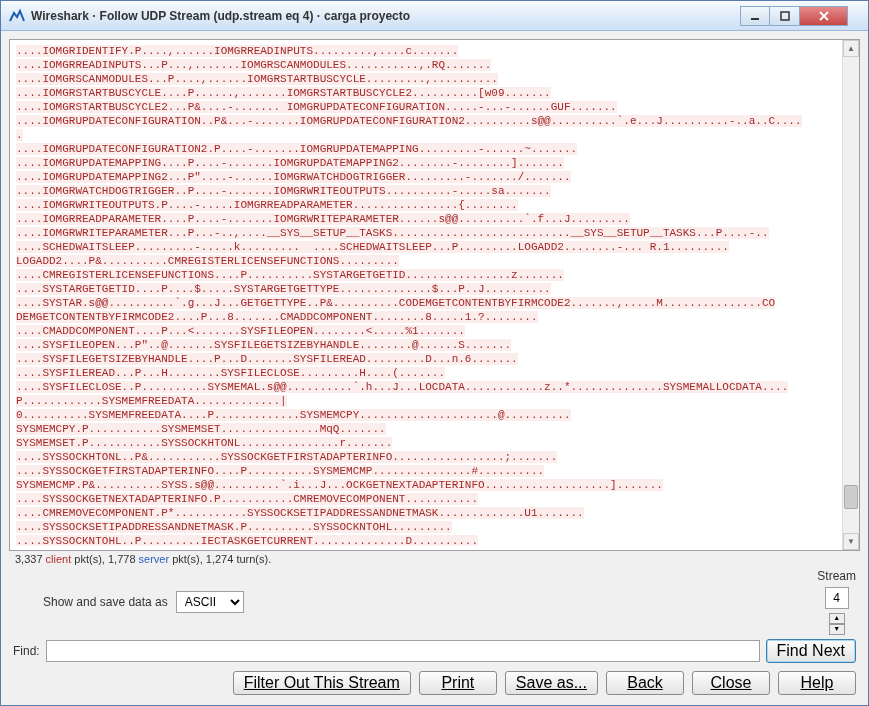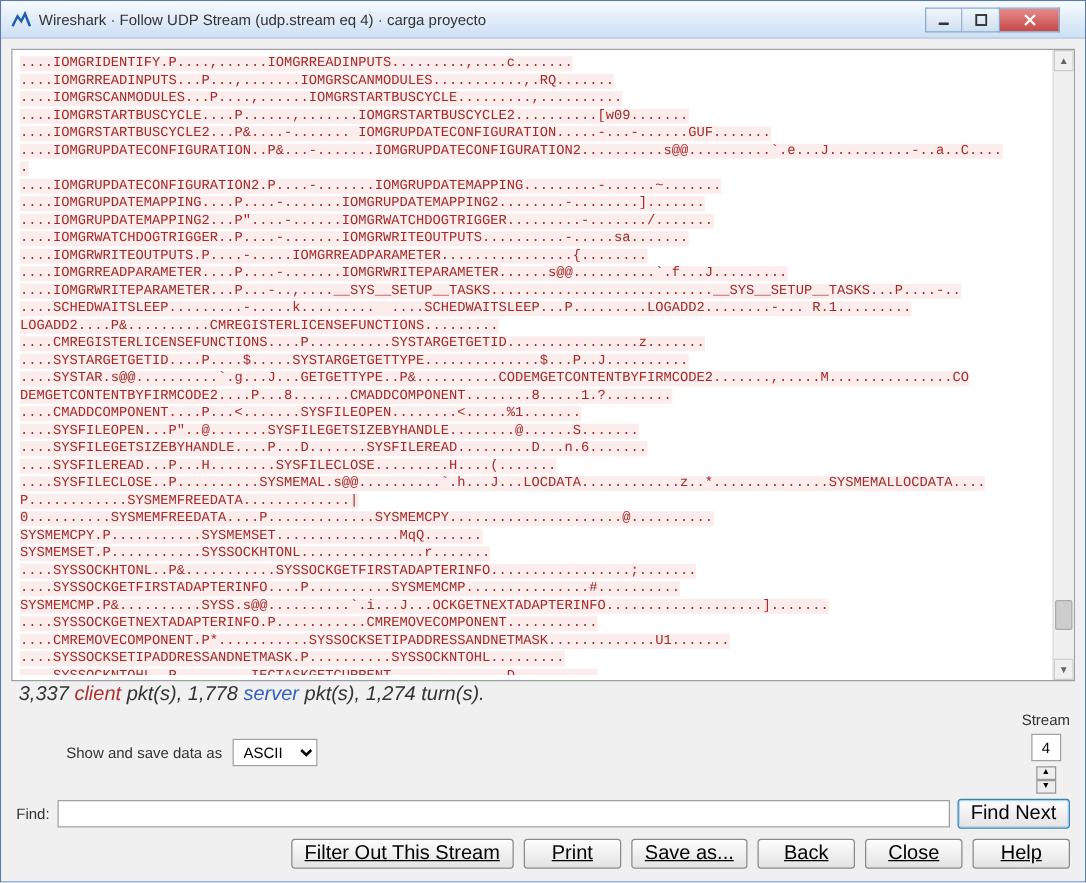--- a/index.html
+++ b/index.html
@@ -1,34 +1,34 @@
 <!DOCTYPE html>
 <html><head>
   <meta charset="utf-8">
   <style>
     * { box-sizing: border-box; margin: 0; padding: 0; }
     body { font-family: "Segoe UI", Tahoma, sans-serif; font-size: 12px; background: #d4e4f7; width: 869px; height: 706px; overflow: hidden; }
     .window { width: 869px; height: 706px; border: 1px solid #5a7ca8; background: #fff; display: flex; flex-direction: column; }
-    .titlebar { height: 30px; background: linear-gradient(to bottom, #f7fbff 0%, #e1ecf9 50%, #cde0f6 100%); border-bottom: 1px solid #a0b8d8; display: flex; align-items: center; padding: 0 20px 0 8px; }
+    .titlebar { height: 30px; background: linear-gradient(to bottom, #f7fbff 0%, #e1ecf9 50%, #cde0f6 100%); border-bottom: 1px solid #a0b8d8; display: flex; align-items: center; padding: 0 20px 0 8px; font-weight: bold; }
     .titlebar-icon { width: 16px; height: 16px; margin-right: 6px; }
     .titlebar-text { flex: 1; color: #333; font-size: 12px; white-space: nowrap; overflow: hidden; }
     .titlebar-buttons { display: flex; gap: 0; }
     .tb-btn { width: 30px; height: 20px; border: 1px solid #8aa8c8; background: linear-gradient(to bottom, #f0f6fc, #d0e0f0); display: flex; align-items: center; justify-content: center; font-size: 11px; cursor: pointer; }
     .tb-btn.min { border-radius: 0; }
     .tb-btn.max { border-left: none; }
     .tb-btn.close { border-left: none; background: linear-gradient(to bottom, #e68a8a, #c84848); color: #fff; width: 48px; border-top-right-radius: 0; }
     .content-area { flex: 1; background: #f0f0f0; padding: 8px; display: flex; flex-direction: column; gap: 0; overflow: hidden; justify-content: flex-end; }
     .stream-box { flex: 1; border: 1px solid #a0a0a0; background: #fff; padding: 4px 2px 4px 6px; overflow: hidden; position: relative; }
     .stream-text { font-family: "Courier New", Consolas, monospace; font-size: 11px; line-height: 14px; color: #a52929; white-space: pre-wrap; word-break: break-all; overflow: hidden; height: 100%; }
     .stream-text span { background: #fbedec; }
     .scrollbar-v { position: absolute; right: 0; top: 0; bottom: 0; width: 17px; background: #f0f0f0; border-left: 1px solid #ddd; display: flex; flex-direction: column; }
     .sb-arrow { height: 17px; background: #f0f0f0; border: 1px solid #ccc; display: flex; align-items: center; justify-content: center; font-size: 8px; color: #666; cursor: pointer; }
     .sb-track { flex: 1; position: relative; }
     .sb-thumb { position: absolute; left: 1px; right: 1px; background: #cdcdcd; border: 1px solid #aaa; border-radius: 2px; }
-    .info-line { font-size: 16px; font-style: italic; color: #333; padding: 2px 6px; }
+    .info-line { font-size: 11px; color: #333; padding: 2px 6px; }
     .info-line .client { color: #b03030; }
     .info-line .server { color: #3060c0; }
     .controls-row { display: flex; align-items: center; gap: 8px; padding: 2px 4px; }
     select, input[type=text] { border: 1px solid #a0a0a0; background: #fff; font-size: 12px; padding: 2px 4px; height: 22px; }
     .combo-conv { width: 300px; }
     .combo-ascii { width: 68px; }
     .stream-spin { display: flex; align-items: center; gap: 4px; margin-left: auto; flex-direction: column; }
     .spin-input { width: 24px; text-align: center; }
     .spin-btns { display: flex; flex-direction: column; }
     .spin-btn { width: 16px; height: 11px; border: 1px solid #999; background: #eee; font-size: 7px; line-height: 7px; text-align: center; cursor: pointer; }
@@ -118,21 +118,21 @@
       <span>3,337</span>
       <span class="client">client</span>
       <span>pkt(s),</span>
       <span>1,778</span>
       <span class="server">server</span>
       <span>pkt(s),</span>
       <span>1,274 turn(s).</span>
     </div>
 
     <div class="controls-row">
-      <span class="label" style="margin-left:40px;">Show and save data as</span>
+      <span class="label" style="margin-left:30px;">Show and save data as</span>
       <select class="combo-ascii">
         <option>ASCII</option>
       </select>
       <div class="stream-spin">
         <span class="label">Stream</span>
         <input class="spin-input" type="text" value="4" style="">
         <div class="spin-btns">
           <div class="spin-btn">▲</div>
           <div class="spin-btn">▼</div>
         </div>

